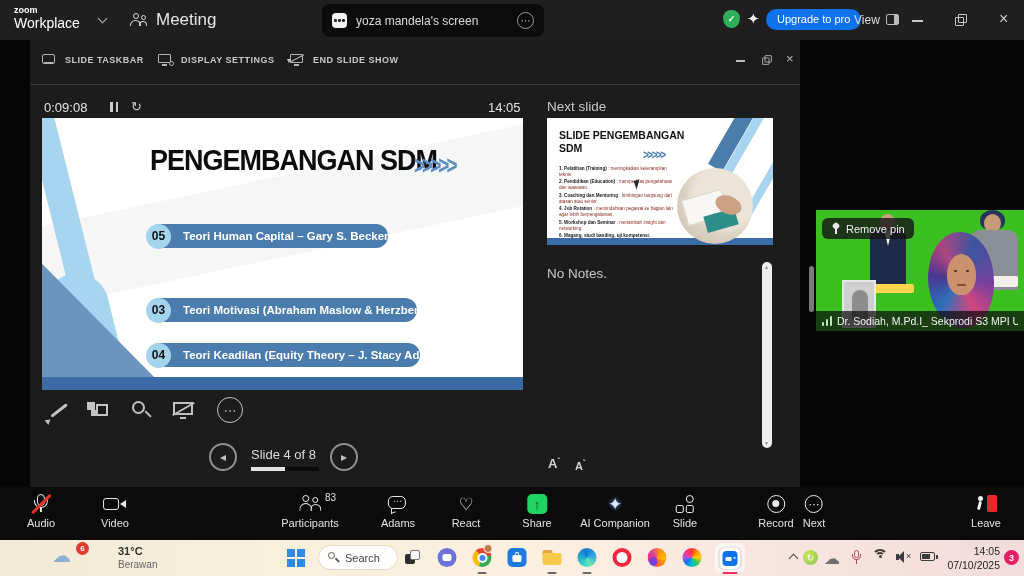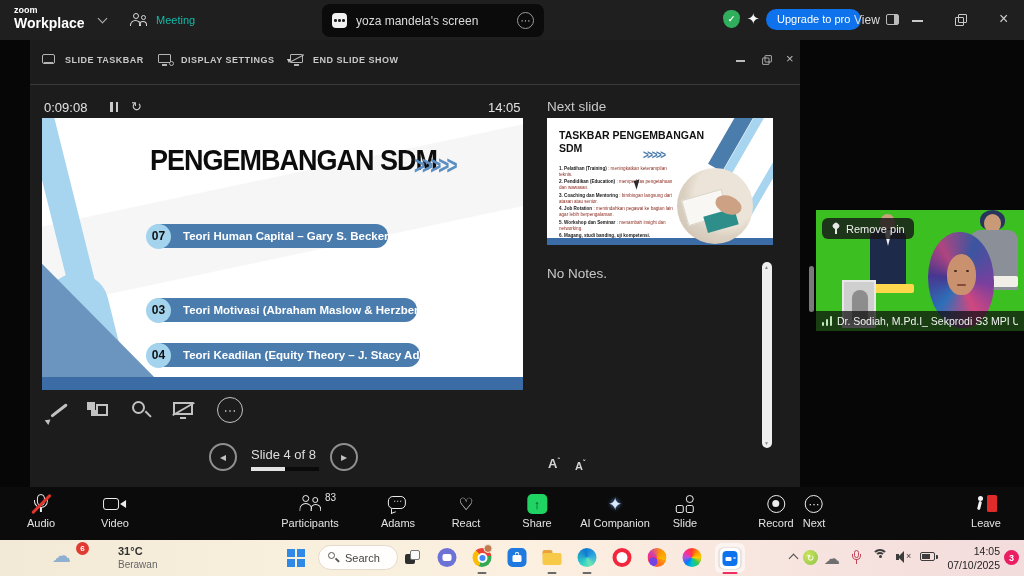--- a/index.html
+++ b/index.html
@@ -7,25 +7,25 @@
     font-family:"Liberation Sans",sans-serif;-webkit-font-smoothing:antialiased}
   .abs{position:absolute}
 
   
   #screen{position:absolute;left:0;top:0;width:1024px;height:576px;background:#060606;overflow:hidden}
 
   
   #titlebar{position:absolute;left:0;top:0;width:1024px;height:40px;background:#1f1f1f}
   .logo{position:absolute;left:14px;top:5px;color:#fff}
   .logo .l1{font-size:9px;font-weight:700;line-height:10px}
-  .logo .l2{font-size:14px;font-weight:700;line-height:16px}
+  .logo .l2{font-size:14px;font-weight:400;line-height:16px}
   .chev-down{width:7px;height:7px;border-right:1.5px solid #b5b5b5;border-bottom:1.5px solid #b5b5b5;transform:rotate(45deg)}
   #logo-chev{position:absolute;left:99px;top:15px}
   #meeting-tab{position:absolute;left:130px;top:0;height:40px;display:flex;align-items:center;gap:9px}
-  #meeting-tab .lbl{font-size:11px;color:#14b8a6}
+  #meeting-tab .lbl{font-size:17px;color:#e5e5e5}
   .ppl-ic{position:relative;width:17px;height:14px}
   .ppl-ic .h1{position:absolute;left:3px;top:0;width:6px;height:6px;border:1.5px solid #d8d8d8;border-radius:50%}
   .ppl-ic .b1{position:absolute;left:0;top:7px;width:11px;height:6px;border:1.5px solid #d8d8d8;border-bottom:none;border-radius:6px 6px 0 0}
   .ppl-ic .h2{position:absolute;left:11px;top:2px;width:5px;height:5px;border:1.5px solid #d8d8d8;border-radius:50%}
   .ppl-ic .b2{position:absolute;left:9px;top:8px;width:8px;height:5px;border:1.5px solid #d8d8d8;border-bottom:none;border-radius:5px 5px 0 0}
   #share-tab{position:absolute;left:322px;top:4px;width:222px;height:33px;background:#0b0b0b;border-radius:8px;display:flex;align-items:center;padding:0 10px;gap:9px}
   .scr-ic{width:15px;height:15px;background:#f2f2f2;border-radius:4px;display:flex;align-items:center;justify-content:center;gap:1.5px}
   .scr-ic i{width:2.5px;height:2.5px;background:#222;border-radius:50%}
   #share-tab .lbl{font-size:12px;color:#dcdcdc;flex:1;white-space:nowrap}
   .ellip-circle{width:17px;height:17px;border:1.2px solid #9a9a9a;border-radius:50%;color:#c5c5c5;font-size:10px;display:flex;align-items:center;justify-content:center;line-height:1}
@@ -343,21 +343,21 @@
     <div id="pw-clock">14:05</div>
 
     <div id="slide">
       <div class="streak"></div>
       <div class="cap1"></div>
       <div class="cap2"></div>
       <div class="wedge"></div>
       <div id="slide-title">PENGEMBANGAN SDM</div>
       <div id="slide-chev">&gt;&gt;&gt;&gt;&gt;</div>
       <div id="pill0" class="pill">
-        <span class="num">07</span>
+        <span class="num">05</span>
         <span class="txt">Teori Human Capital  – Gary S. Becker</span>
       </div>
       <div id="pill2" class="pill">
         <span class="num">03</span>
         <span class="txt">Teori Motivasi (Abraham Maslow &amp; Herzberg)</span>
       </div>
       <div id="pill3" class="pill">
         <span class="num">04</span>
         <span class="txt">Teori Keadilan (Equity Theory – J. Stacy Adams)</span>
       </div>
@@ -390,21 +390,21 @@
         <i></i>
       </div>
     <div class="nav-circle" style="left:300px">▸</div>
 
     <div id="next-label">Next slide</div>
     <div id="thumb">
       <div class="th-s1"></div>
       <div class="th-s2"></div>
       <div class="th-s3"></div>
       <div class="tt">
-        <div>TASKBAR PENGEMBANGAN</div>
+        <div>SLIDE PENGEMBANGAN</div>
         <div>SDM</div>
       </div>
       <div class="chv">&gt;&gt;&gt;&gt;&gt;</div>
       <div id="thumb-list">
         <div class="row"><b>1. Pelatihan (Training)</b> <s>: meningkatkan keterampilan teknis.</s></div>
         <div class="row"><b>2. Pendidikan (Education)</b> <s>: memperluas pengetahuan dan wawasan.</s></div>
         <div class="row"><b>3. Coaching dan Mentoring</b> <s>: bimbingan langsung dari atasan atau senior.</s></div>
         <div class="row"><b>4. Job Rotation</b> <s>: memindahkan pegawai ke bagian lain agar lebih berpengalaman.</s></div>
         <div class="row"><b>5. Workshop dan Seminar</b> <s>: menambah insight dan networking.</s></div>
         <div class="row"><b>6. Magang, studi banding, uji kompetensi.</b> <s></s></div>

